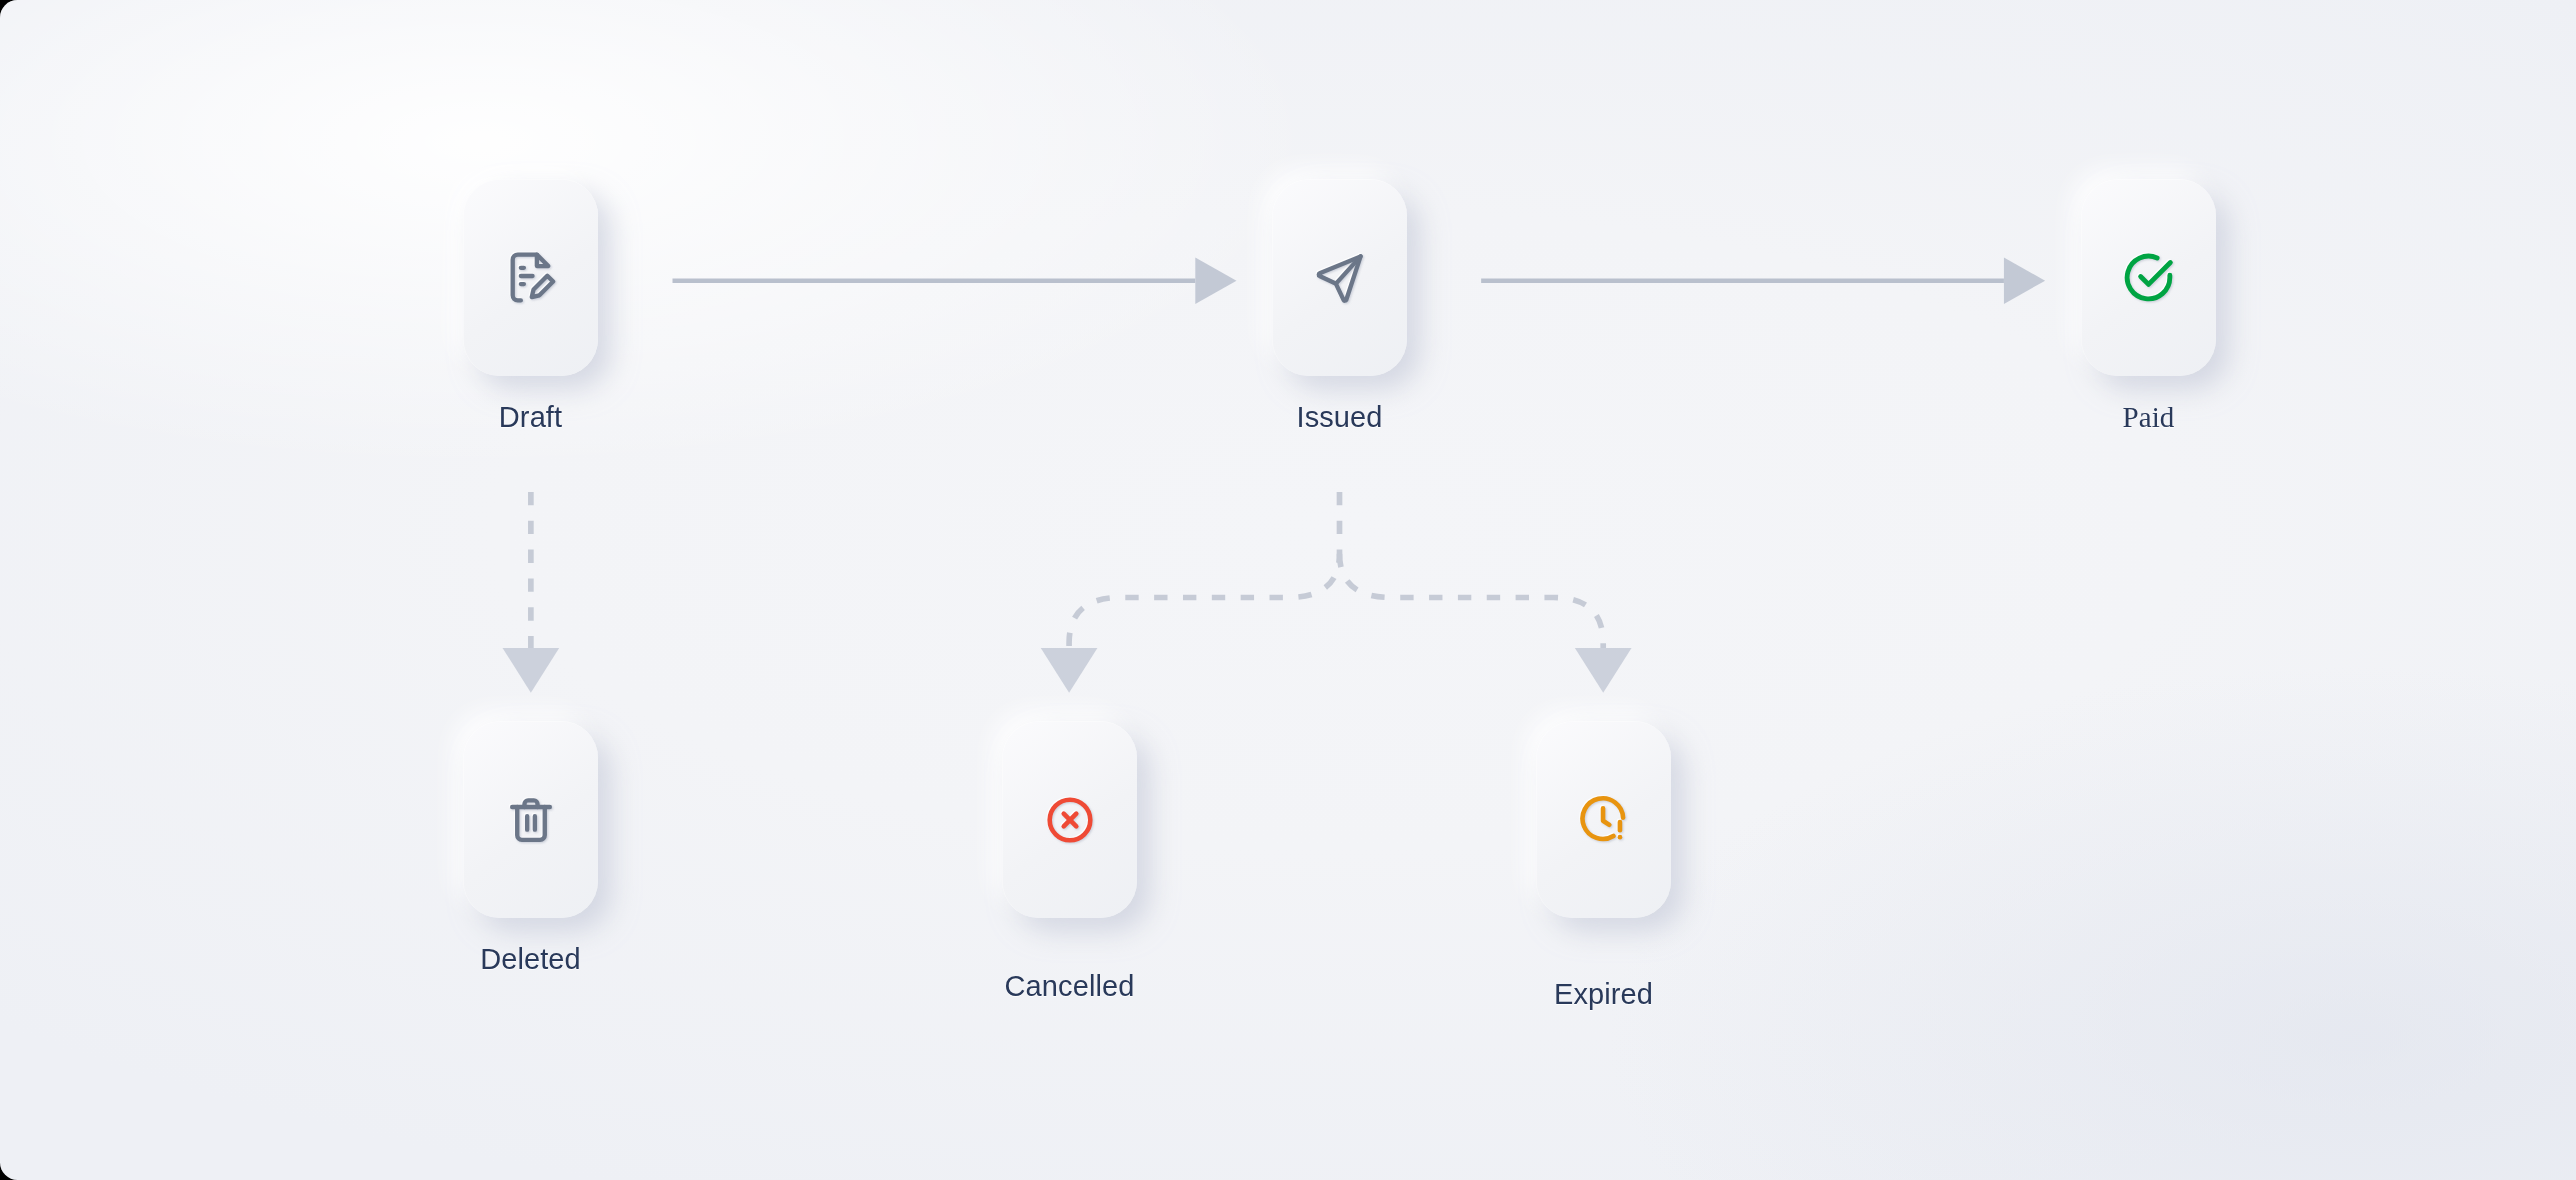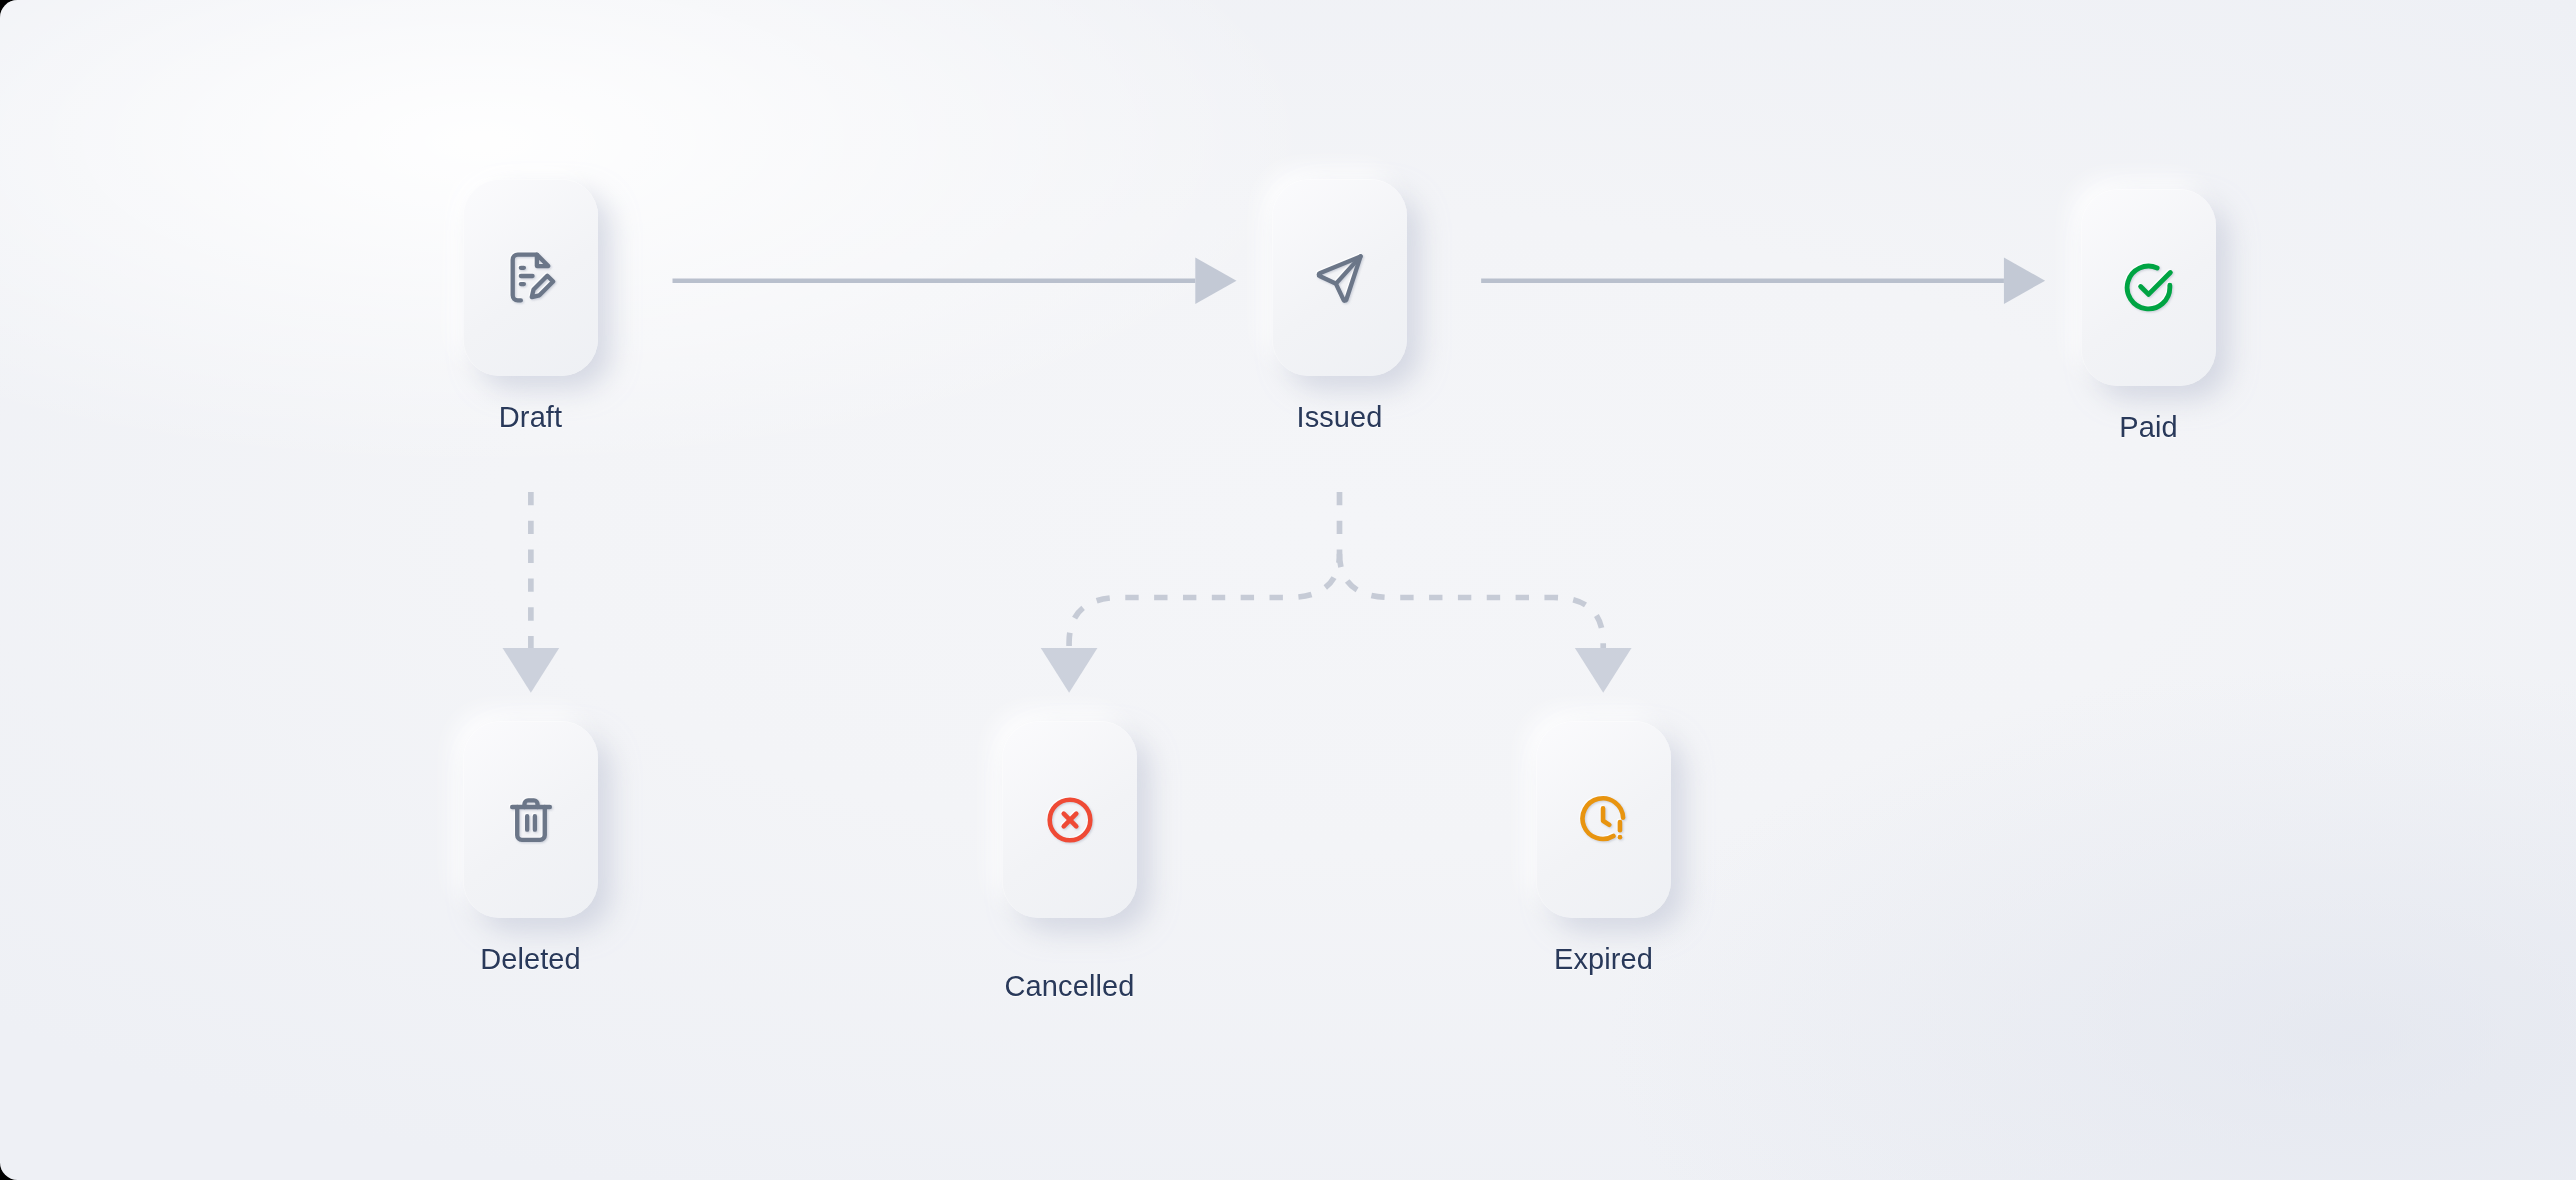--- a/index.html
+++ b/index.html
@@ -131,21 +131,21 @@
           <path d="M14.5 3H7a2 2 0 0 0-2 2v14a2 2 0 0 0 2 2h1.2"></path>
           <path d="M14.5 3l4.5 4.5H14.5z"></path>
           <path d="M8.2 8.2h1.2M8.2 11.4h4.6M8.2 14.6h1.2"></path>
           <path d="M18.6 11.3l2.3 2.3-5.4 5.4-3 .7.7-3z"></path>
         </svg>
       </span>
     </div>
     <div class="node-label">Draft</div>
   </div>
 
-  <div class="node" style="left:2081px; top:189px;">
+  <div class="node" style="left:2081px; top:179px;font-family:Liberation Serif, serif;">
     <div class="card">
       <span>
         <svg width="61" height="61" viewBox="0 0 24 24" fill="none" stroke="#00a443" stroke-width="1.9" stroke-linecap="round" stroke-linejoin="round">
           <path d="M20.4 11.1V12a8.4 8.4 0 1 1-5.0-7.7"></path>
           <path d="M8.9 11.6 12 14.7l8.6-8.6"></path>
         </svg>
       </span>
     </div>
     <div class="node-label">Paid</div>
   </div>
@@ -169,21 +169,21 @@
       <span>
         <svg width="58" height="58" viewBox="0 0 24 24" fill="none" stroke="#ef4a35" stroke-width="1.9" stroke-linecap="round" stroke-linejoin="round">
           <circle cx="12" cy="12" r="8.4"></circle>
           <path d="M9.4 9.4l5.2 5.2M14.6 9.4l-5.2 5.2"></path>
         </svg>
       </span>
     </div>
     <div class="node-label">Cancelled</div>
   </div>
 
-  <div class="node" style="left:1536px; top:721px;">
+  <div class="node" style="left:1536px; top:721px;gap:35px;">
     <div class="card">
       <span>
         <svg width="58" height="58" viewBox="0 0 24 24" fill="none" stroke="#e8940f" stroke-width="1.9" stroke-linecap="round" stroke-linejoin="round">
           <path d="M19.9 11.0A8.4 8.4 0 1 0 15.9 18.6"></path>
           <path d="M11.6 7.2v5.1l2.6 1.7"></path>
           <path d="M18.6 12.8v3.4"></path>
           <path d="M18.6 19.1v.05"></path>
         </svg>
       </span>
     </div>

